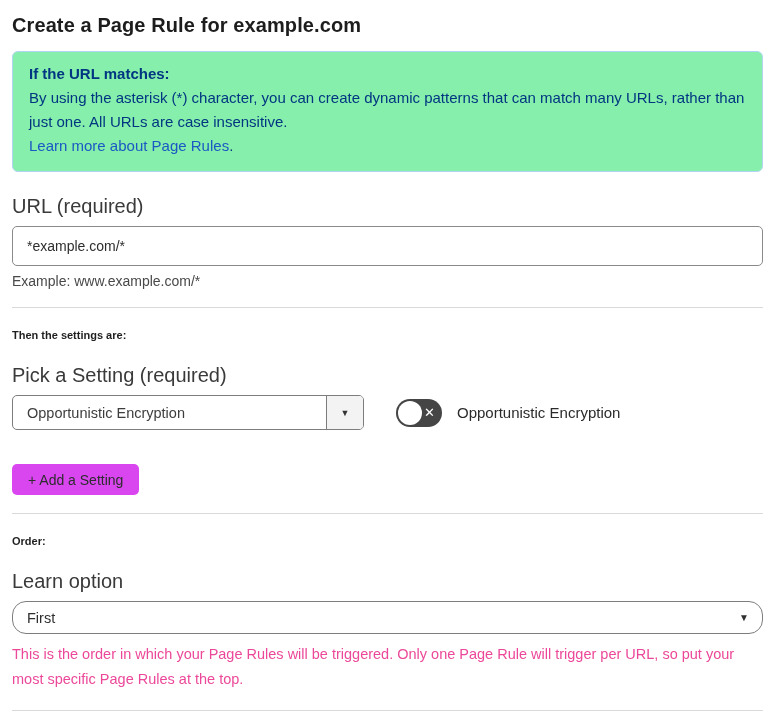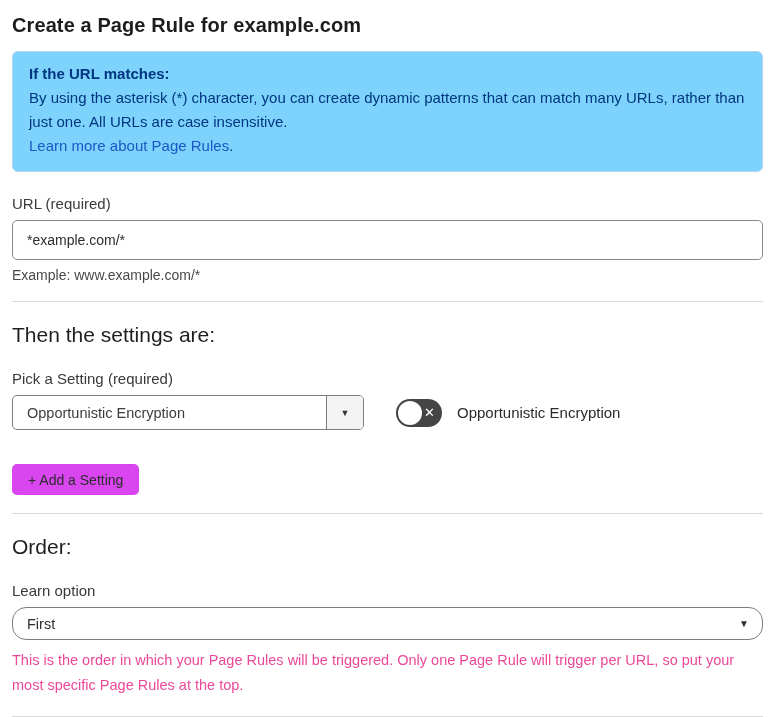--- a/index.html
+++ b/index.html
@@ -9,39 +9,39 @@
 
   .page-title {
     font-size: 20px;
     font-weight: 700;
     color: #1d1d1d;
     letter-spacing: 0.1px;
   }
 
   .notice {
     margin-top: 14px;
-    background: #7dd3fc;
+    background: #86efac;
     border: 1px solid #b0d4f1;
     border-radius: 6px;
     padding: 10px 16px 13px 16px;
     color: #003681;
     font-size: 15px;
     line-height: 24px;
   }
   .notice-heading { font-weight: 700; }
   .notice a {
     color: #1b58c4;
     cursor: pointer;
     margin-top: 10px;
   }
 
   .field-label {
     display: block;
     margin-top: 23px;
-    font-size: 15px;
+    font-size: 20px;
     color: #3a3a3a;
   }
   .text-input {
     margin-top: 8px;
     width: 751px;
     height: 40px;
     border: 1px solid #8a8a8a;
     border-radius: 5px;
     padding: 0 14px;
     font-size: 14px;
@@ -57,22 +57,22 @@
   }
 
   .divider {
     border: none;
     border-top: 1px solid #d9d9d9;
     margin-top: 18px;
   }
 
   .section-heading {
     margin-top: 21px;
-    font-size: 21px;
-    font-weight: 400;
+    font-size: 11px;
+    font-weight: 700;
     color: #1f1f1f;
   }
 
   .setting-row {
     margin-top: 8px;
     display: flex;
     align-items: center;
   }
   .custom-select {
     display: flex;

